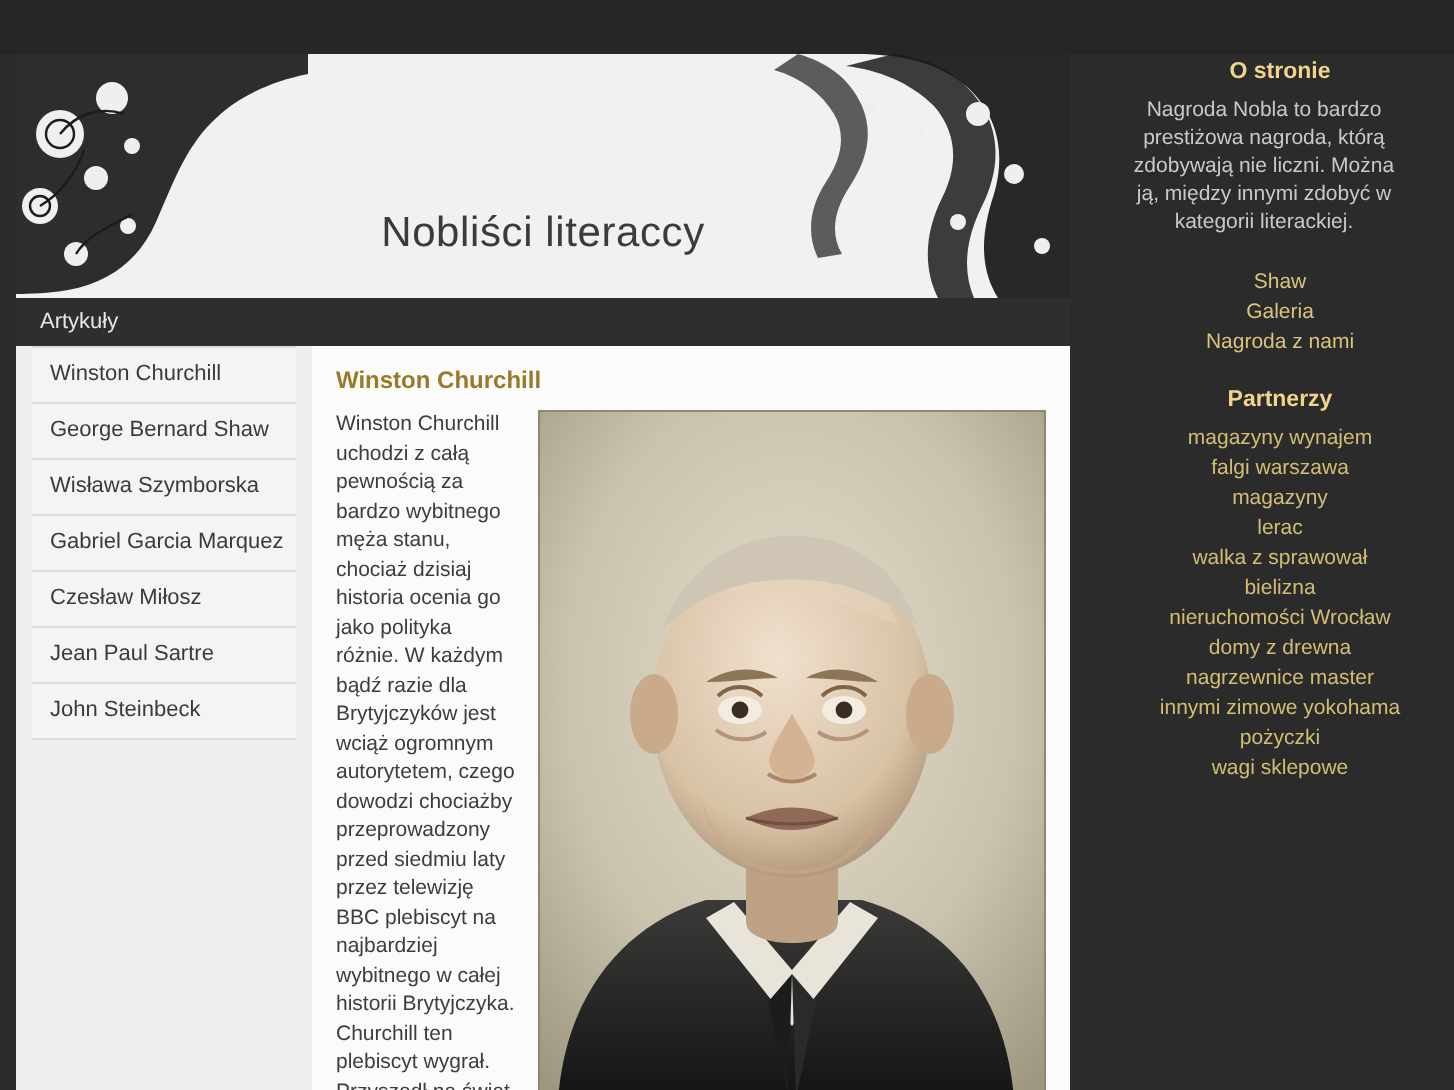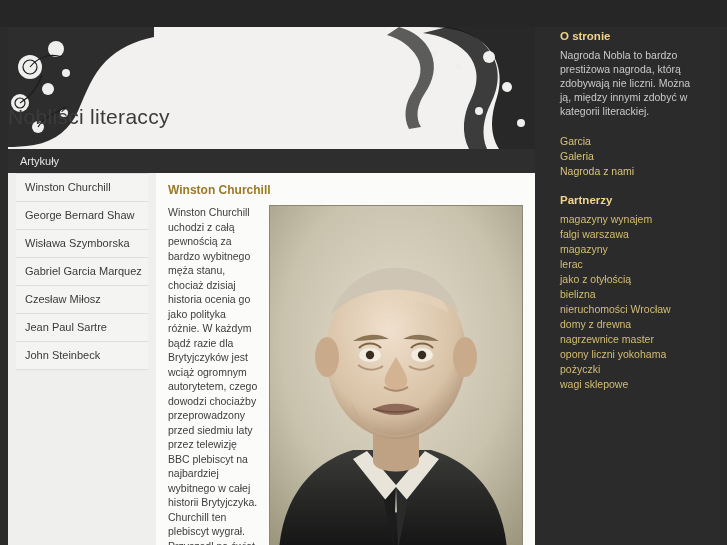--- a/index.html
+++ b/index.html
@@ -50,21 +50,21 @@
     top: 0;
     height: 122px;
     pointer-events: none;
   }
   .banner .orn-left { left: -4px; width: 150px; }
   .banner .orn-right { right: -4px; width: 200px; }
   .site-title {
     position: absolute;
     left: 0; right: 0;
     top: 78px;
-    text-align: left;
+    text-align: center;
     font-size: 21px;
     color: #3b3b3b;
     letter-spacing: 0.3px;
     font-family: "Liberation Sans", sans-serif;
   }
   
   .under-bar {
     position: relative;
     width: 527px;
     height: 24px;
@@ -156,21 +156,21 @@
     font-size: 11.5px;
     color: #f0d48a;
     font-weight: bold;
   }
   .sidebar .about-text {
     font-size: 10.5px;
     line-height: 14px;
     color: #c9c9c9;
     margin: 0 16px 16px 0;
   }
-  .sidebar .block { margin-bottom: 16px; }
+  .sidebar .block { margin-bottom: 16px; text-align: center; }
   .sidebar ul {
     list-style: none;
     margin: 0;
     padding: 0;
   }
   .sidebar ul li {
     line-height: 14px;
     margin-bottom: 1px;
   }
   .sidebar ul li a {
@@ -336,39 +336,39 @@
 
   <div class="sidebar">
 
     <div class="block">
       <h3>O stronie</h3>
       <p class="about-text">Nagroda Nobla to bardzo prestiżowa nagroda, którą zdobywają nie liczni. Można ją, między innymi zdobyć w kategorii literackiej.</p>
     </div>
 
     <div class="block menu">
       <ul>
-        <li><a href="#">Garcia</a></li>
+        <li><a href="#">Shaw</a></li>
         <li><a href="#">Galeria</a></li>
         <li><a href="#">Nagroda z nami</a></li>
       </ul>
     </div>
 
     <div class="block partners">
       <h3>Partnerzy</h3>
       <ul>
         <li><a href="#">magazyny wynajem</a></li>
         <li><a href="#">falgi warszawa</a></li>
         <li><a href="#">magazyny</a></li>
         <li><a href="#">lerac</a></li>
-        <li><a href="#">jako z otyłością</a></li>
+        <li><a href="#">walka z sprawował</a></li>
         <li><a href="#">bielizna</a></li>
         <li><a href="#">nieruchomości Wrocław</a></li>
         <li><a href="#">domy z drewna</a></li>
         <li><a href="#">nagrzewnice master</a></li>
-        <li><a href="#">opony liczni yokohama</a></li>
+        <li><a href="#">innymi zimowe yokohama</a></li>
         <li><a href="#">pożyczki</a></li>
         <li><a href="#">wagi sklepowe</a></li>
       </ul>
     </div>
 
   </div>
 
 </div>
 
 </body></html>

